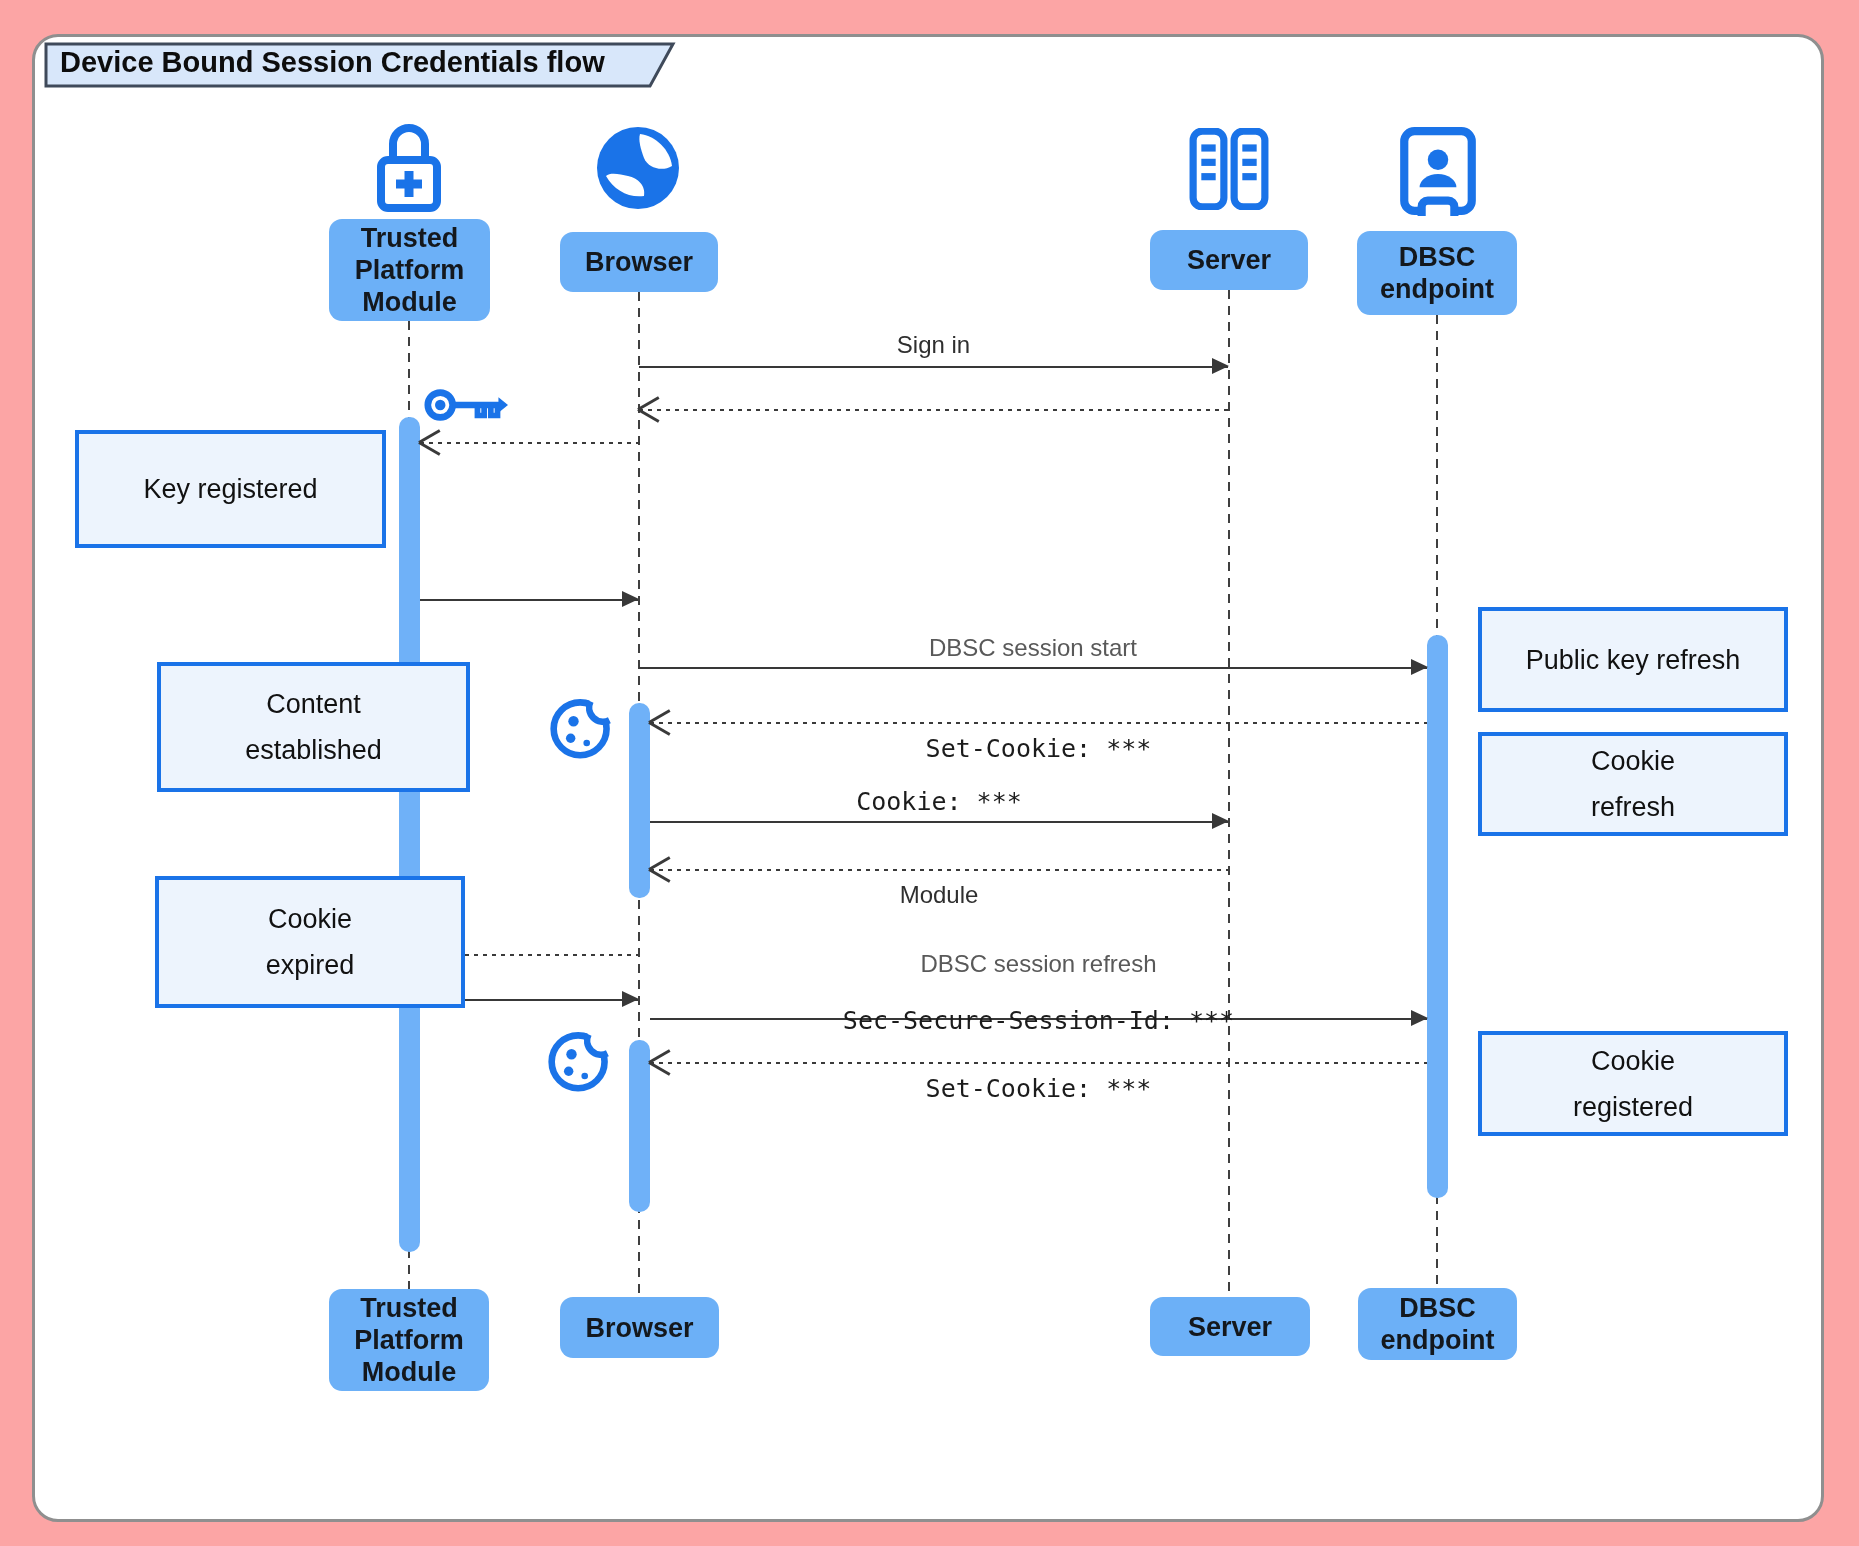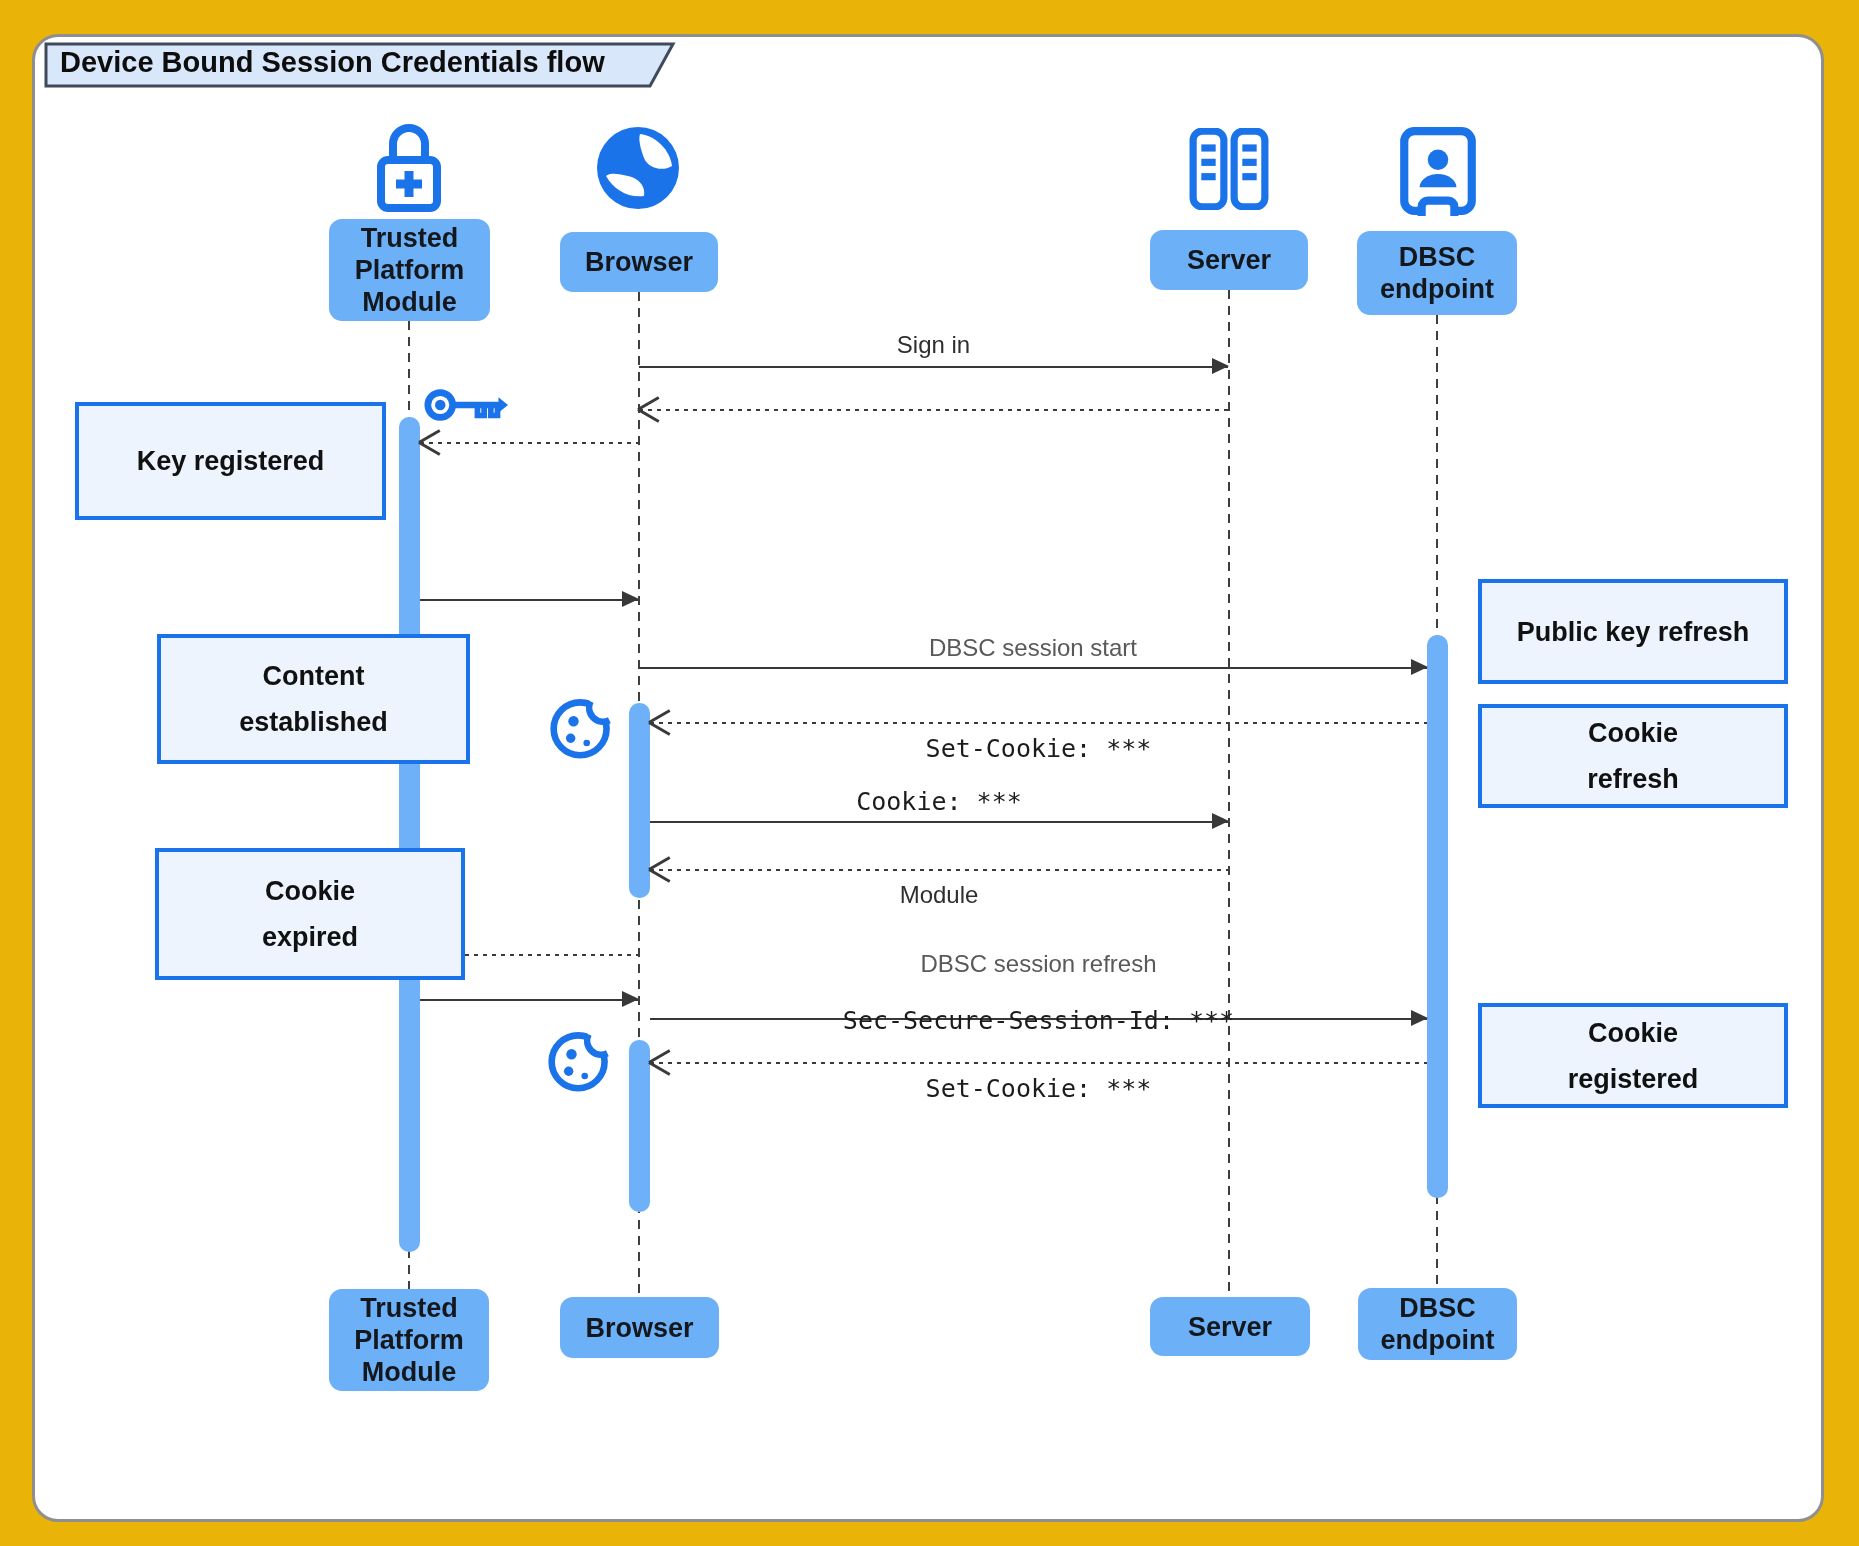--- a/index.html
+++ b/index.html
@@ -1,36 +1,36 @@
 <!DOCTYPE html>
 <html><head>
 <meta charset="utf-8">
 <style>
   html,body{margin:0;padding:0;background:#ffffff;}
-  #stage{position:relative;width:1859px;height:1546px;background:#eab308;overflow:hidden;
+  #stage{position:relative;width:1859px;height:1546px;background:#fca5a5;overflow:hidden;
          font-family:"Liberation Sans",sans-serif;}
   .frame{position:absolute;left:32px;top:34px;width:1786px;height:1482px;
          border:3px solid #8f8f8f;border-radius:26px;background:#fff;}
   
   .title-tab{position:absolute;left:44px;top:42px;width:632px;height:46px;}
   .title-text{position:absolute;left:60px;top:46px;width:600px;font-size:29px;font-weight:bold;
               color:#0d0d0d;letter-spacing:0;}
   
   .pbox{position:absolute;background:#6cb0f7;border-radius:13px;display:flex;flex-direction:column;
         align-items:center;justify-content:center;font-weight:bold;color:#14181d;font-size:27px;
         line-height:32px;text-align:center;z-index:6;}
   
   .lifeline{position:absolute;width:2px;z-index:1;
             background:repeating-linear-gradient(to bottom,#3f3f3f 0 9px,transparent 9px 16px);}
   
   .act{position:absolute;width:21px;background:#6fb1f8;border-radius:10px;z-index:2;}
   
   .note{position:absolute;background:#edf4fd;border:4px solid #1a73e8;display:flex;flex-direction:column;
-        align-items:center;justify-content:center;gap:16px;font-weight:bold;font-size:27px;color:#111;
-        line-height:30px;text-align:center;z-index:7;}
+        align-items:center;justify-content:center;gap:16px;font-weight:normal;font-size:27px;color:#111;
+        line-height:30px;text-align:center;z-index:7;margin-top:28px;}
   
   .msg{position:absolute;height:2px;z-index:5;}
   .msg.solid{background:#383838;}
   .msg.dashed{background:repeating-linear-gradient(90deg,#3a3a3a 0 4px,transparent 4px 9px);}
   .arr-r{position:absolute;right:-1px;top:-8px;width:0;height:0;
          border-left:17px solid #383838;border-top:8px solid transparent;border-bottom:8px solid transparent;}
   .ol{position:absolute;left:-1px;width:24px;height:3px;background:#3a3a3a;transform-origin:0 50%;}
   .ol.a{top:-1px;transform:rotate(30deg);}
   .ol.b{top:-1px;transform:rotate(-30deg);}
   .mlabel{position:absolute;text-align:center;font-size:24px;color:#2f2f2f;z-index:6;}

